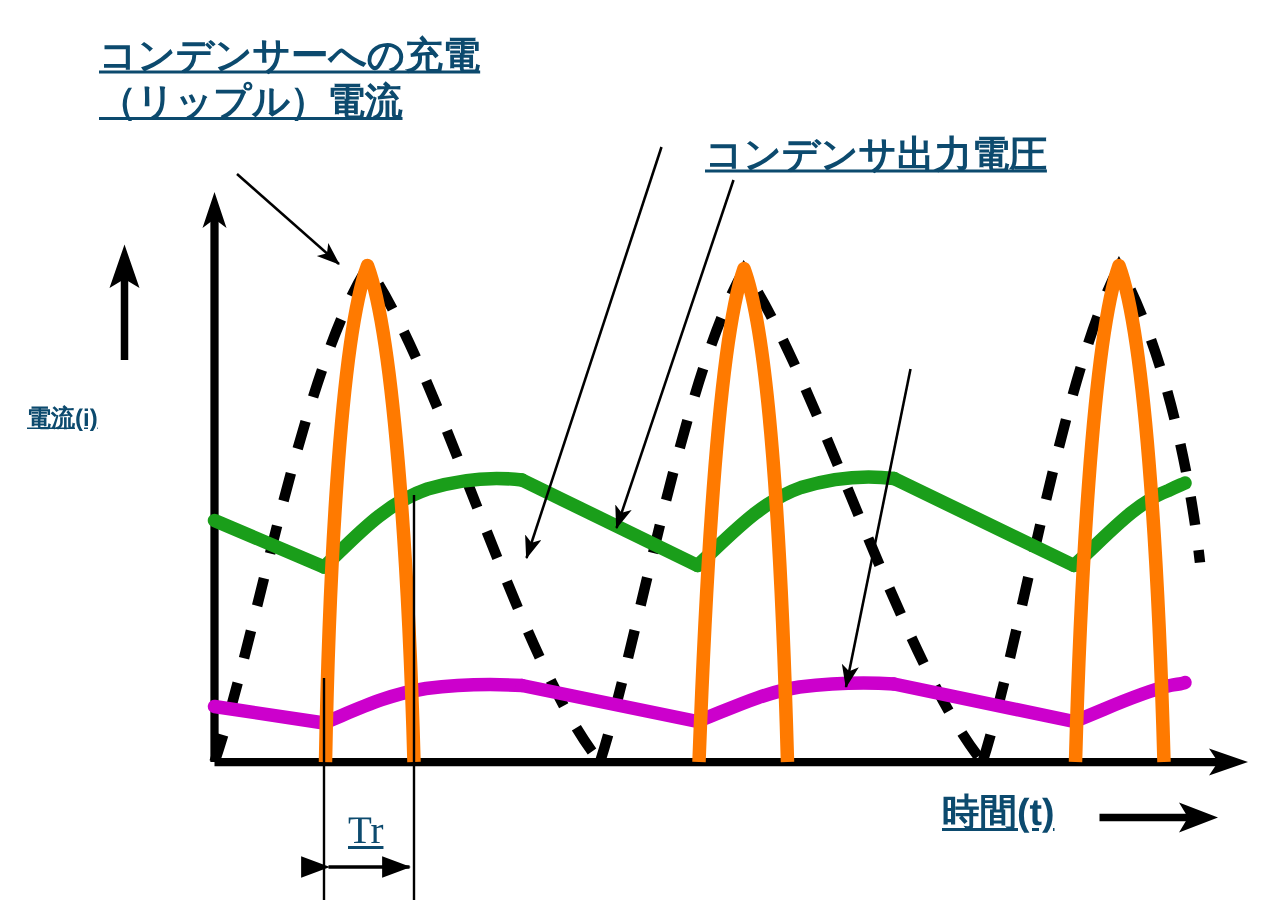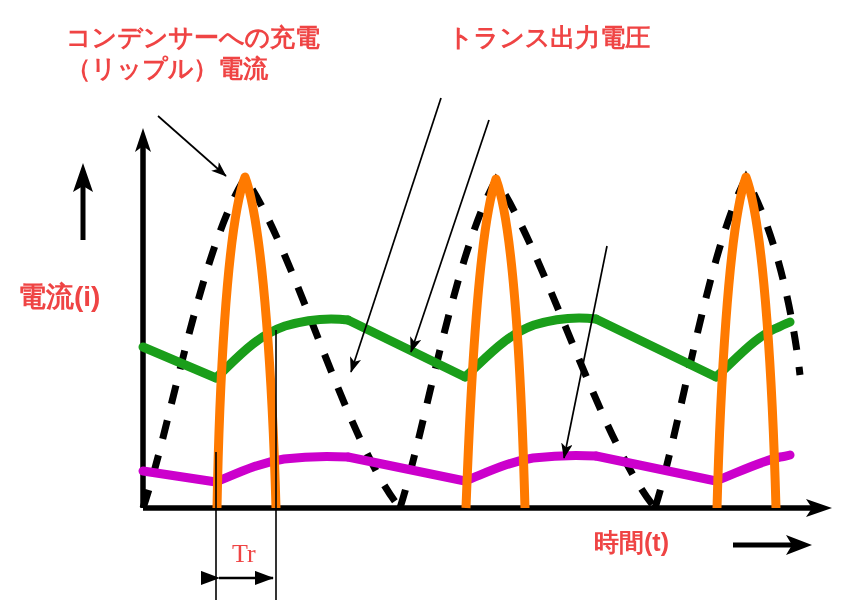--- a/index.html
+++ b/index.html
@@ -27,32 +27,33 @@
     left: 0;
     top: 0;
     width: 854px;
     height: 614px;
     display: block;
   }
   .lbl {
     position: absolute;
     font-family: "Liberation Sans", sans-serif;
     font-weight: bold;
-    color: #ef4444;
+    color: #0c4a6e;
     white-space: pre;
     line-height: 1.22;
     letter-spacing: 0px;
+    text-decoration: underline;
   }
   .lbl-ripple   { left: 66px;  top: 22px;  font-size: 25px; }
   .lbl-trans    { left: 448px; top: 22px;  font-size: 25px; }
   .lbl-cap      { left: 470px; top: 88px;  font-size: 25px; }
   .lbl-load     { left: 585px; top: 207px; font-size: 25px; }
   .lbl-axis-v   { left: 18px;  top: 256px; font-size: 24px; }
-  .lbl-axis-i   { left: 18px;  top: 280px; font-size: 28px; }
-  .lbl-time     { left: 594px; top: 527px; font-size: 25px; }
+  .lbl-axis-i   { left: 18px;  top: 270px; font-size: 16px; }
+  .lbl-time     { left: 628px; top: 527px; font-size: 25px; }
   .lbl-tr {
     left: 232px; top: 538px;
     font-size: 26px;
     font-family: "Liberation Serif", serif;
     font-weight: normal;
   }
 </style>
 </head>
 <body>
 
@@ -126,22 +127,22 @@
 
     <g>
       <line x1="733" y1="545" x2="792" y2="545" stroke="#000000" stroke-width="5"></line>
       <polygon points="812,545 786,535 792,545 786,555" fill="#000000"></polygon>
     </g>
   </svg>
 
   <div class="lbl lbl-ripple">コンデンサーへの充電
 （リップル）電流</div>
 
-  <div class="lbl lbl-trans">トランス出力電圧</div>
 
+  <div class="lbl lbl-cap">コンデンサ出力電圧</div>
 
 
 
   <div class="lbl lbl-axis-i">電流(i)</div>
 
   <div class="lbl lbl-time">時間(t)</div>
 
   <div class="lbl lbl-tr">Tr</div>
 
 </div>

